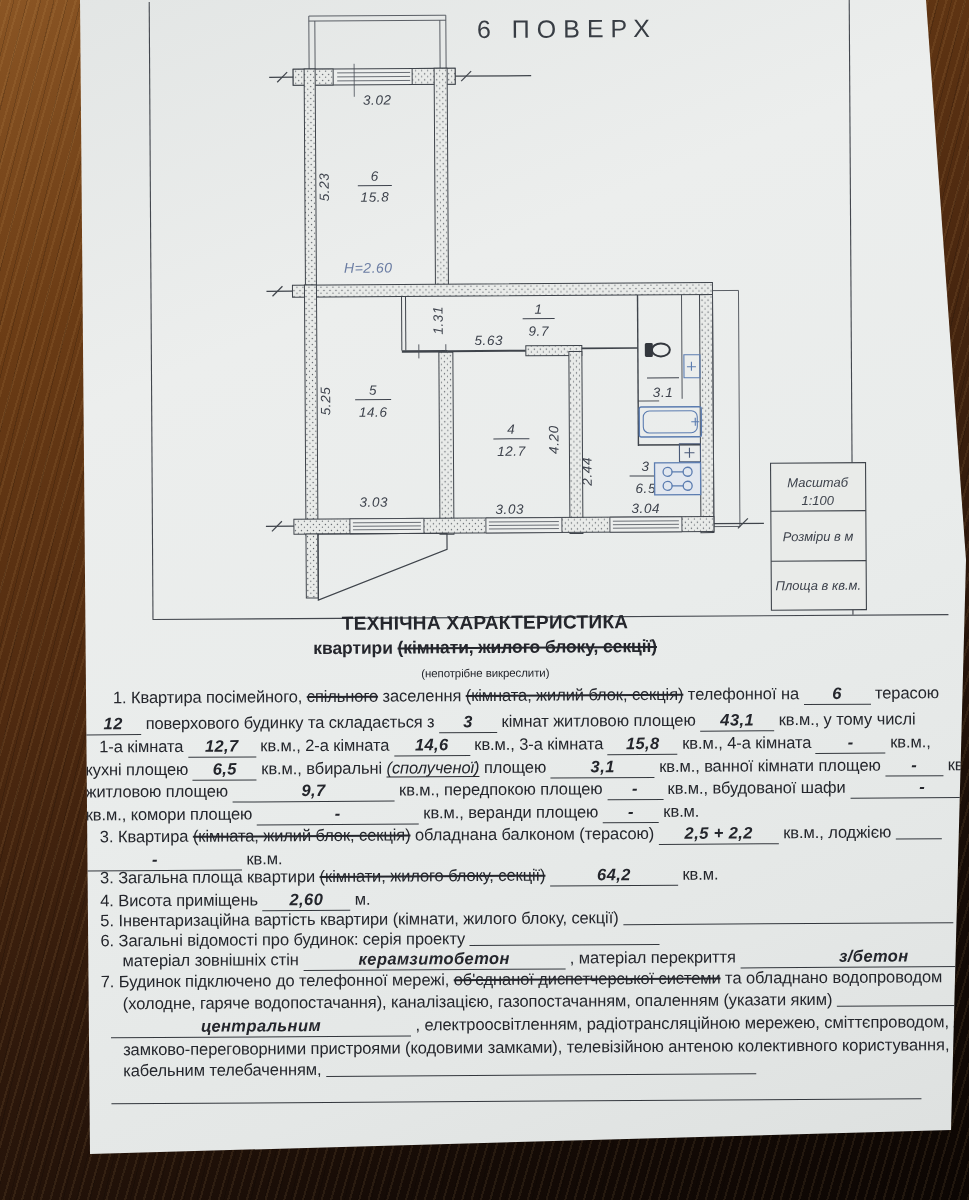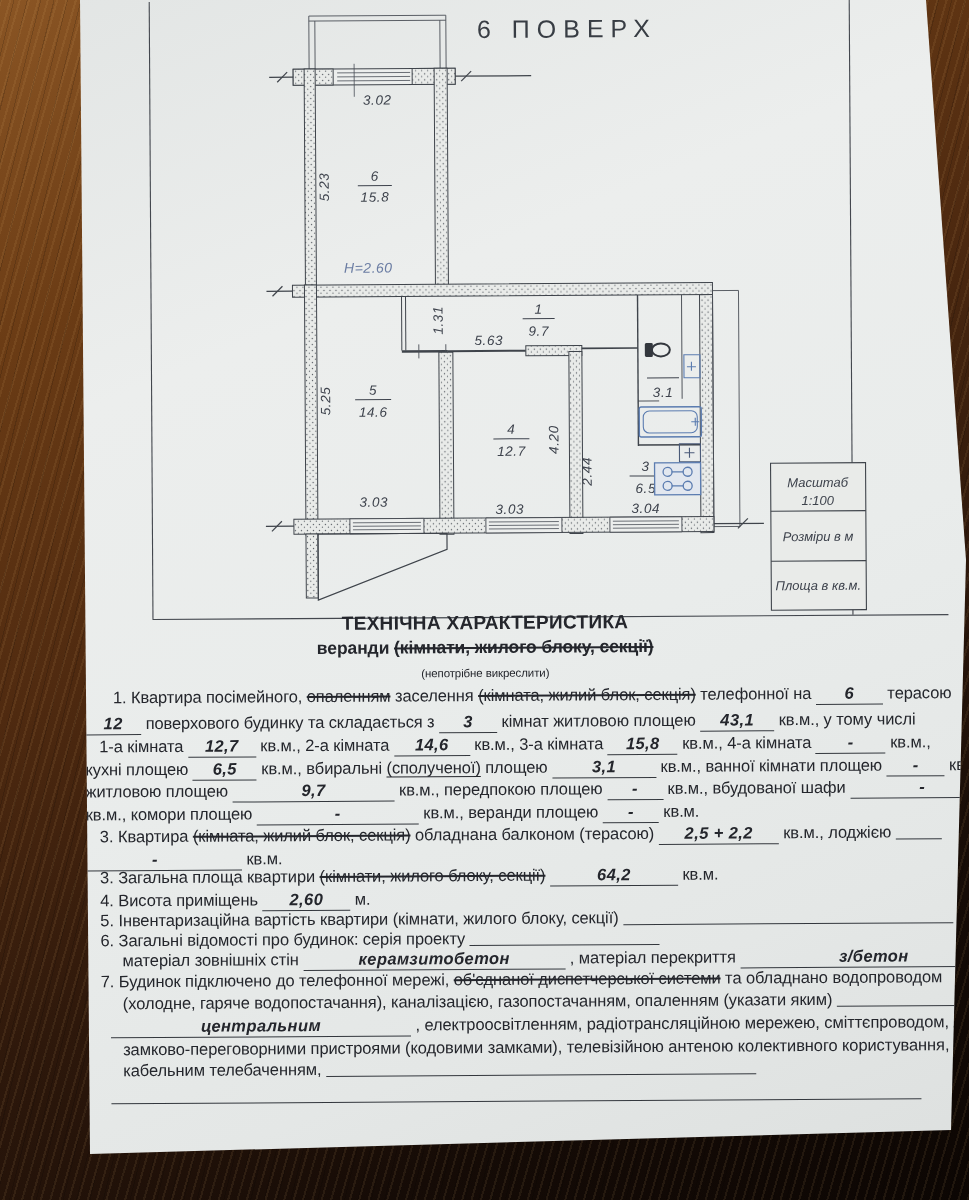--- a/index.html
+++ b/index.html
@@ -23,21 +23,21 @@
   .pt{font-size:25px;fill:#383d44;letter-spacing:7px;}
   .leg{font-style:italic;font-size:13px;fill:#3d424c;}
   .blue{font-style:italic;font-size:14px;fill:#6b7da3;letter-spacing:0.5px;}
   .fline{position:absolute;white-space:nowrap;font-size:16.5px;line-height:1.2;color:#24262c;letter-spacing:-0.1px;}
   .r-t1{font-weight:bold;font-size:19px;letter-spacing:0.3px;}
   .r-t2{font-weight:bold;font-size:17.5px;}
   .r-t2x{font-weight:bold;font-size:17.5px;text-decoration:line-through;text-decoration-thickness:2px;}
   .r-sm{font-size:11.5px;}
   .r-n{}
   .r-x{text-decoration:line-through;text-decoration-thickness:1.5px;}
-  .r-u{text-decoration:underline;text-underline-offset:3px;}
+  .r-u{text-decoration:underline;text-underline-offset:3px;font-style:italic;}
   .r-v{display:inline-block;font-weight:bold;font-style:italic;text-align:center;
        border-bottom:1.8px solid #33373d;padding:0 6px;letter-spacing:0.4px;margin-bottom:-2px;}
   .r-b{display:inline-block;border-bottom:1.8px solid #33373d;height:14px;margin-bottom:-2px;}
 </style>
 </head>
 <body>
 
 <div class="paper">
  <div class="content">
 
@@ -220,23 +220,23 @@
       <line x1="771" y1="563" x2="866" y2="563" stroke="#3f444b" stroke-width="1.1"></line>
       <text class="leg" x="818" y="489" text-anchor="middle">Масштаб</text>
       <text class="leg" x="818" y="507" text-anchor="middle">1:100</text>
       <text class="leg" x="818" y="543" text-anchor="middle">Розміри в м</text>
       <text class="leg" x="818" y="592" text-anchor="middle">Площа в кв.м.</text>
     </g>
   </svg>
 
   <div id="form" style="position:absolute;left:0;top:0;width:969px;height:1200px;">
         <div class="fline" style="top: 612px; left: 0px; right: 0px; text-align: center;"><span class="r-t1">ТЕХНІЧНА ХАРАКТЕРИСТИКА</span></div>
-        <div class="fline" style="top: 637px; left: 0px; right: 0px; text-align: center;"><span class="r-t2">веранди </span><span class="r-t2x">(кімнати, жилого блоку, секції)</span></div>
+        <div class="fline" style="top: 637px; left: 0px; right: 0px; text-align: center;"><span class="r-t2">квартири </span><span class="r-t2x">(кімнати, жилого блоку, секції)</span></div>
         <div class="fline" style="top: 662px; left: 0px; right: 0px; text-align: center;"><span class="r-sm">(непотрібне викреслити)</span></div>
-        <div class="fline" style="top: 686px; left: 112px;"><span class="r-n">1. Квартира посімейного, </span><span class="r-x">опаленням</span><span class="r-n"> заселення </span><span class="r-x">(кімната, жилий блок, секція)</span><span class="r-n"> телефонної на </span><span class="r-v" style="min-width: 55px;">6</span><span class="r-n"> терасою</span></div>
+        <div class="fline" style="top: 686px; left: 112px;"><span class="r-n">1. Квартира посімейного, </span><span class="r-x">спільного</span><span class="r-n"> заселення </span><span class="r-x">(кімната, жилий блок, секція)</span><span class="r-n"> телефонної на </span><span class="r-v" style="min-width: 55px;">6</span><span class="r-n"> терасою</span></div>
         <div class="fline" style="top: 712px; left: 84px;"><span class="r-v" style="min-width: 44px; text-align: center;">12</span><span class="r-n"> поверхового будинку та складається з </span><span class="r-v" style="min-width: 46px;">3</span><span class="r-n"> кімнат житловою площею </span><span class="r-v" style="min-width: 62px;">43,1</span><span class="r-n"> кв.м., у тому числі</span></div>
         <div class="fline" style="top: 735px; left: 98px;"><span class="r-n">1-а кімната </span><span class="r-v" style="min-width: 56px;">12,7</span><span class="r-n"> кв.м., 2-а кімната </span><span class="r-v" style="min-width: 64px;">14,6</span><span class="r-n"> кв.м., 3-а кімната </span><span class="r-v" style="min-width: 58px;">15,8</span><span class="r-n"> кв.м., 4-а кімната </span><span class="r-v" style="min-width: 58px;">-</span><span class="r-n"> кв.м.,</span></div>
         <div class="fline" style="top: 758px; left: 84px;"><span class="r-n">кухні площею </span><span class="r-v" style="min-width: 52px;">6,5</span><span class="r-n"> кв.м., вбиральні </span><span class="r-u">(сполученої)</span><span class="r-n"> площею </span><span class="r-v" style="min-width: 92px;">3,1</span><span class="r-n"> кв.м., ванної кімнати площею </span><span class="r-v" style="min-width: 46px;">-</span><span class="r-n"> кв.м.,</span></div>
         <div class="fline" style="top: 780px; left: 84px;"><span class="r-n">житловою  площею </span><span class="r-v" style="min-width: 150px;">9,7</span><span class="r-n"> кв.м., передпокою площею </span><span class="r-v" style="min-width: 44px;">-</span><span class="r-n"> кв.м., вбудованої шафи </span><span class="r-v" style="min-width: 132px;">-</span></div>
         <div class="fline" style="top: 803px; left: 84px;"><span class="r-n">кв.м., комори площею </span><span class="r-v" style="min-width: 150px;">-</span><span class="r-n"> кв.м., веранди площею </span><span class="r-v" style="min-width: 44px;">-</span><span class="r-n"> кв.м.</span></div>
         <div class="fline" style="top: 825px; left: 98px;"><span class="r-n">3. Квартира </span><span class="r-x">(кімната, жилий блок, секція)</span><span class="r-n"> обладнана балконом  (терасою) </span><span class="r-v" style="min-width: 108px;">2,5 + 2,2</span><span class="r-n"> кв.м., лоджією </span><span class="r-b" style="min-width: 46px;"></span></div>
         <div class="fline" style="top: 848px; left: 66px;"><span class="r-v" style="min-width: 162px;">-</span><span class="r-n"> кв.м.</span></div>
         <div class="fline" style="top: 866px; left: 98px;"><span class="r-n">3. Загальна площа квартири </span><span class="r-x">(кімнати, жилого блоку, секції)</span><span class="r-n">  </span><span class="r-v" style="min-width: 116px;">64,2</span><span class="r-n"> кв.м.</span></div>
         <div class="fline" style="top: 889px; left: 98px;"><span class="r-n">4. Висота приміщень </span><span class="r-v" style="min-width: 76px;">2,60</span><span class="r-n"> м.</span></div>
         <div class="fline" style="top: 909px; left: 98px;"><span class="r-n">5. Інвентаризаційна вартість квартири (кімнати, жилого блоку, секції) </span><span class="r-b" style="min-width: 330px;"></span></div>

